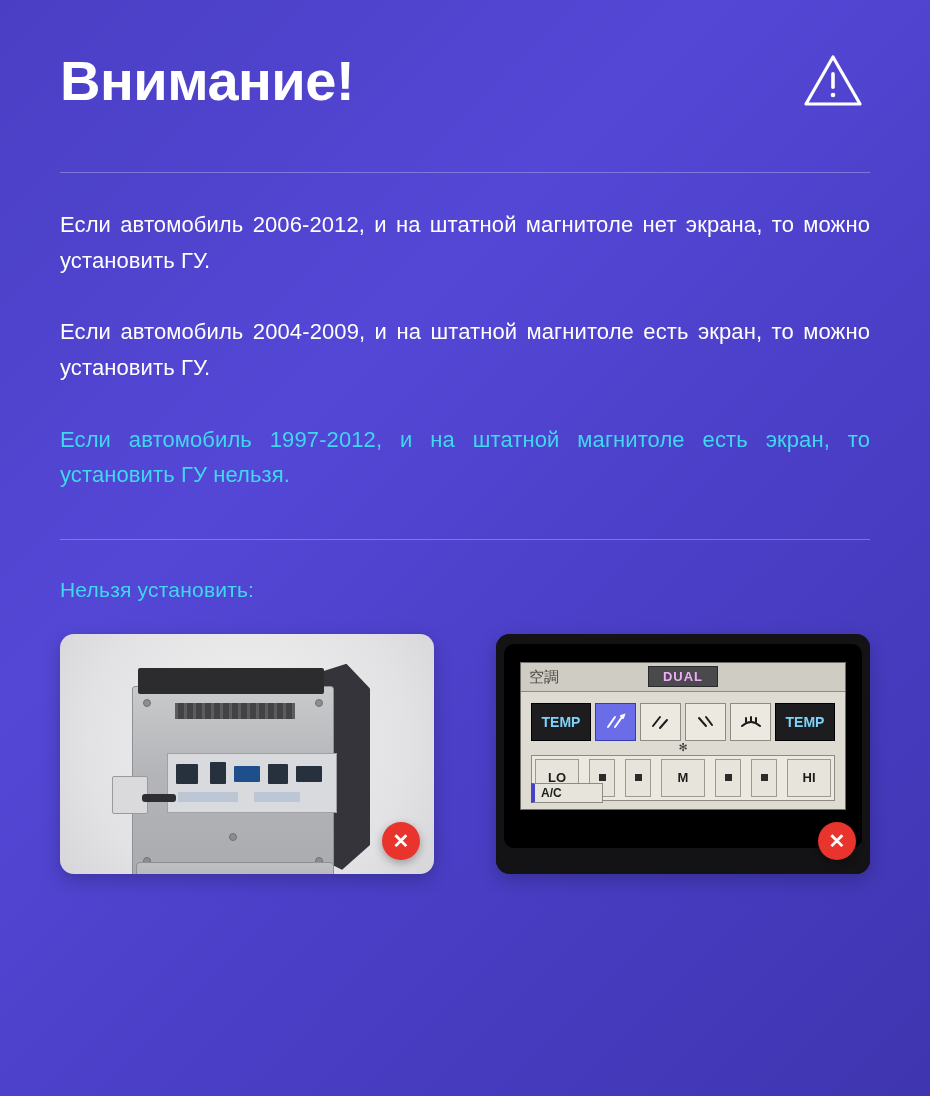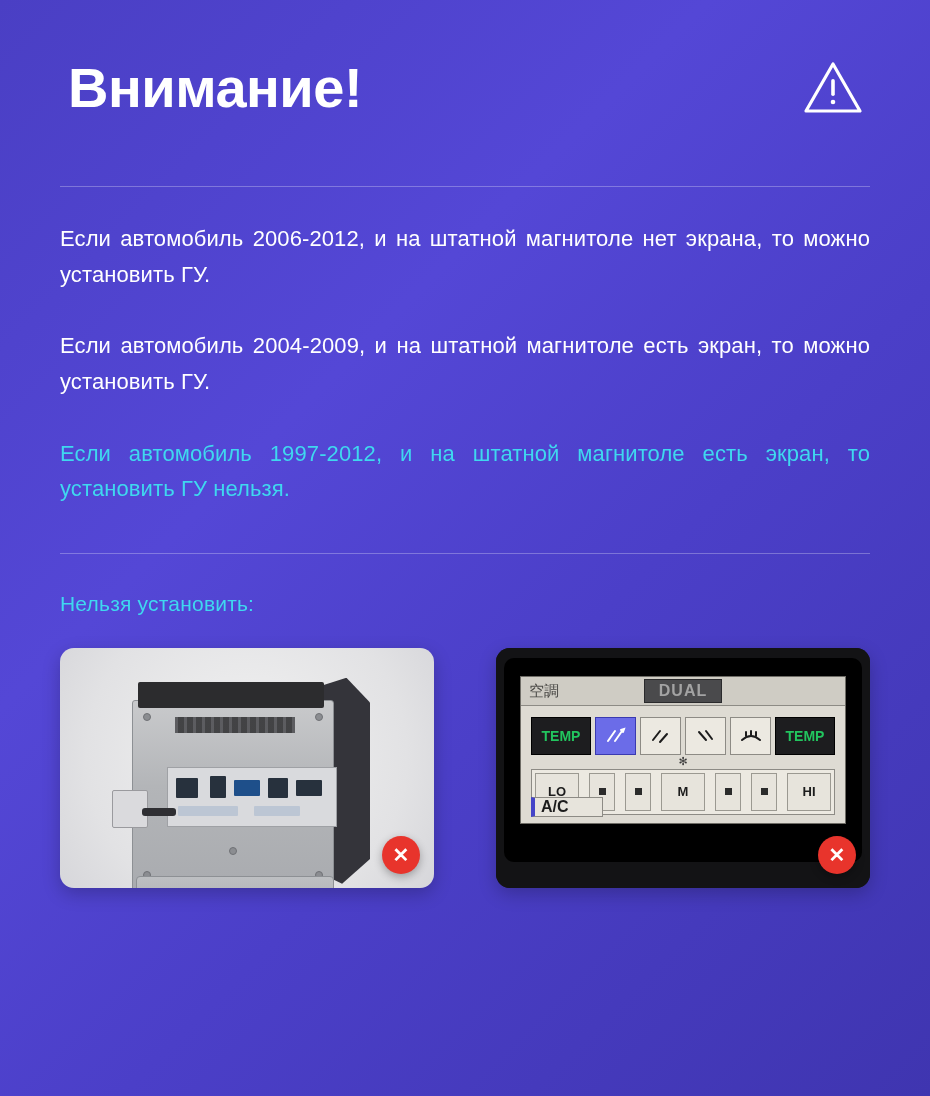--- a/index.html
+++ b/index.html
@@ -25,21 +25,21 @@
     display: flex;
     align-items: center;
     justify-content: space-between;
     padding-top: 52px;
   }
   .title {
     font-size: 56px;
     font-weight: bold;
     letter-spacing: -0.5px;
     line-height: 1;
-    margin: 8px;
+    margin: 0;
   }
   .warn-icon {
     width: 62px;
     height: 58px;
     margin-right: 6px;
   }
   .divider {
     height: 1px;
     background: rgba(255,255,255,0.28);
     margin-top: 62px;
@@ -234,38 +234,38 @@
   }
   .cp-kanji {
     position: absolute;
     left: 8px; top: 5px;
     font-size: 15px;
     color: #4b4a47;
     font-family: "DejaVu Sans", sans-serif;
   }
   .cp-dual {
     background: #4a4a4c;
-    color: #a3a3a3;
-    font-size: 16px;
+    color: #f0abfc;
+    font-size: 13px;
     font-weight: bold;
     padding: 2px 14px;
     letter-spacing: 1px;
     border: 1px solid #2a2a2c;
   }
   .cp-row1 {
     position: absolute;
     left: 10px; right: 10px; top: 40px;
     display: flex;
     gap: 4px;
     align-items: stretch;
     height: 38px;
   }
   .cp-temp {
     background: #1d1d1f;
-    color: #22c55e;
+    color: #7dd3fc;
     font-size: 14px;
     font-weight: bold;
     width: 58px;
     display: flex;
     align-items: center;
     justify-content: center;
     border: 1px solid #000;
   }
   .cp-mode {
     flex: 1;
@@ -316,21 +316,21 @@
     width: 7px; height: 7px;
     background: #2b2b2b;
   }
   .cp-ac {
     position: absolute;
     left: 10px; bottom: 6px;
     width: 72px; height: 20px;
     background: #e7e4dc;
     border: 1px solid #8d8b85;
     border-left: 4px solid #4444c8;
-    font-size: 16px;
+    font-size: 12px;
     font-weight: bold;
     color: #1c1c1c;
     display: flex;
     align-items: center;
     padding-left: 6px;
     box-sizing: border-box;
   }
 </style>
 </head>
 <body>

